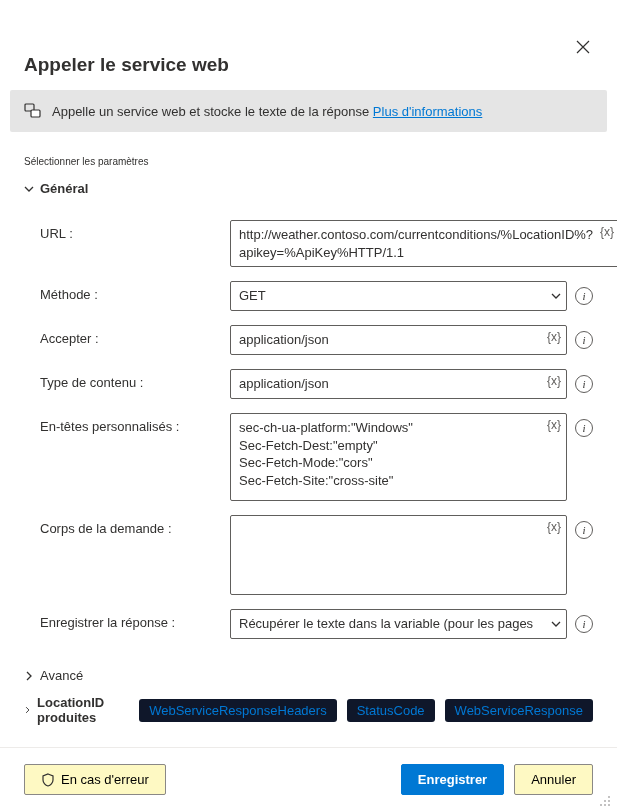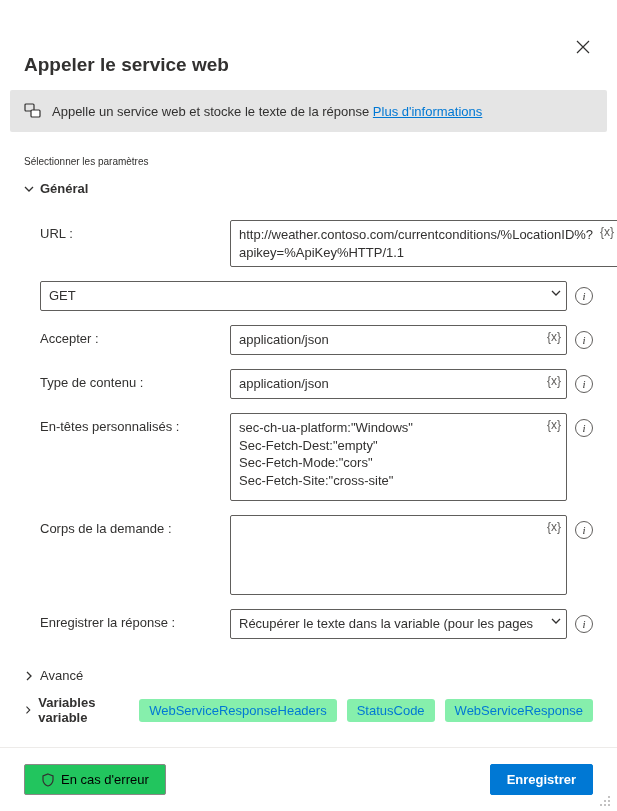--- a/index.html
+++ b/index.html
@@ -82,21 +82,21 @@
     padding:5px 26px 5px 8px;
     font-family:inherit;
     font-size:13px;
     position:relative;
     background:#fff;
     min-height:30px;
     line-height:1.35;
   }
   .textarea { min-height:80px; white-space:pre-wrap; resize:none;}
   .textarea.tall { min-height:88px; }
-  .select { display:flex; justify-content:space-between; padding-right:4px;}
+  .select { display:flex; align-items:center; justify-content:space-between; padding-right:4px;}
   .var-badge {
     position:absolute;
     right:6px; top:5px;
     font-size:12px;
     color:#605e5c;
     pointer-events:none;
   }
   .field-box{position:relative;flex:1;}
   .info-icon {
     width:18px;height:18px;
@@ -108,40 +108,40 @@
     font-family:Georgia,serif;
     margin-top:6px;
     flex-shrink:0;
     cursor:pointer;
   }
   .vars-row {
     display:flex;align-items:center;gap:10px;
     padding:6px 24px;
   }
   .chip {
-    background:#86efac;
+    background:#0f172a;
     color:#0078d4;
     padding:4px 10px;
     border-radius:3px;
     font-size:13px;
     cursor:pointer;
   }
   .footer {
     position:absolute;
     bottom:0;left:0;right:0;
     border-top:1px solid #edebe9;
     padding:16px 24px;
     display:flex;
     justify-content:space-between;
     align-items:center;
     background:#fff;
   }
   .btn {
     border:1px solid #8a8886;
-    background:#22c55e;
+    background:#fef9c3;
     padding:7px 16px;
     font-size:13px;
     border-radius:2px;
     cursor:pointer;
     display:flex;align-items:center;gap:6px;
   }
   .btn.primary {
     background:#0078d4;
     border-color:#0078d4;
     color:#fff;
@@ -193,20 +193,21 @@
     <div class="field-wrap">
       <div class="field-box">
         <div class="input" style="min-height:40px">http://weather.contoso.com/currentconditions/%LocationID%?apikey=%ApiKey%HTTP/1.1</div>
         <span class="var-badge">{x}</span>
       </div>
 
     </div>
   </div>
 
   <div class="row">
+    <label>Méthode :</label>
     <div class="field-wrap">
       <div class="select">
         <span>GET</span>
         <svg width="12" height="12" viewBox="0 0 12 12">
             <path d="M2 4 L6 8 L10 4" stroke="#323130" stroke-width="1.3" fill="none"></path>
           </svg>
       </div>
       <div class="info-icon">i</div>
     </div>
   </div>
@@ -278,36 +279,37 @@
       <path d="M3 1 L7 5 L3 9" stroke="#323130" stroke-width="1.3" fill="none"></path>
     </svg>
   <span>Avancé</span>
 </div>
 
 <div class="vars-row">
   <div class="accordion sub" style="padding:0;font-weight:600">
     <svg class="chev" viewBox="0 0 10 10">
         <path d="M3 1 L7 5 L3 9" stroke="#323130" stroke-width="1.3" fill="none"></path>
       </svg>
-    <span>Variables variable</span>
+    <span>LocationID produites</span>
   </div>
   <span class="chip">WebServiceResponseHeaders</span>
   <span class="chip">StatusCode</span>
   <span class="chip">WebServiceResponse</span>
 </div>
 
 <div class="footer">
   <button class="btn">
     <svg width="14" height="14" viewBox="0 0 14 14">
         <path d="M7 1 L12 3 V7 C12 10 9.5 12.5 7 13 C4.5 12.5 2 10 2 7 V3 Z" fill="none" stroke="#323130" stroke-width="1.2"></path>
       </svg>
     <span>En cas d'erreur</span>
   </button>
   <div class="footer-right">
     <button class="btn primary">Enregistrer</button>
+    <button class="btn">Annuler</button>
   </div>
 </div>
 
 <svg class="resize-grip" viewBox="0 0 12 12">
   <circle cx="10" cy="2" r="1" fill="#605e5c"></circle>
     <circle cx="6" cy="6" r="1" fill="#605e5c"></circle>
     <circle cx="10" cy="6" r="1" fill="#605e5c"></circle>
   <circle cx="2" cy="10" r="1" fill="#605e5c"></circle>
     <circle cx="6" cy="10" r="1" fill="#605e5c"></circle>
     <circle cx="10" cy="10" r="1" fill="#605e5c"></circle>

